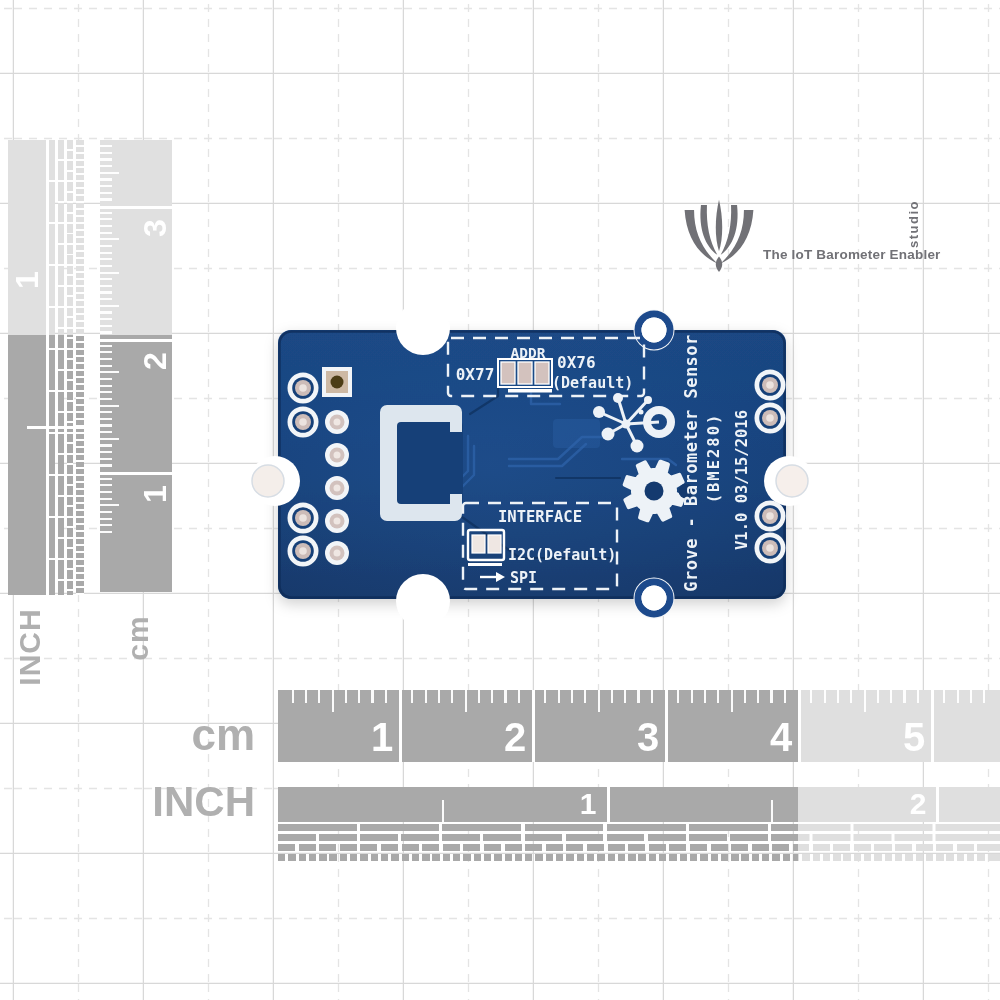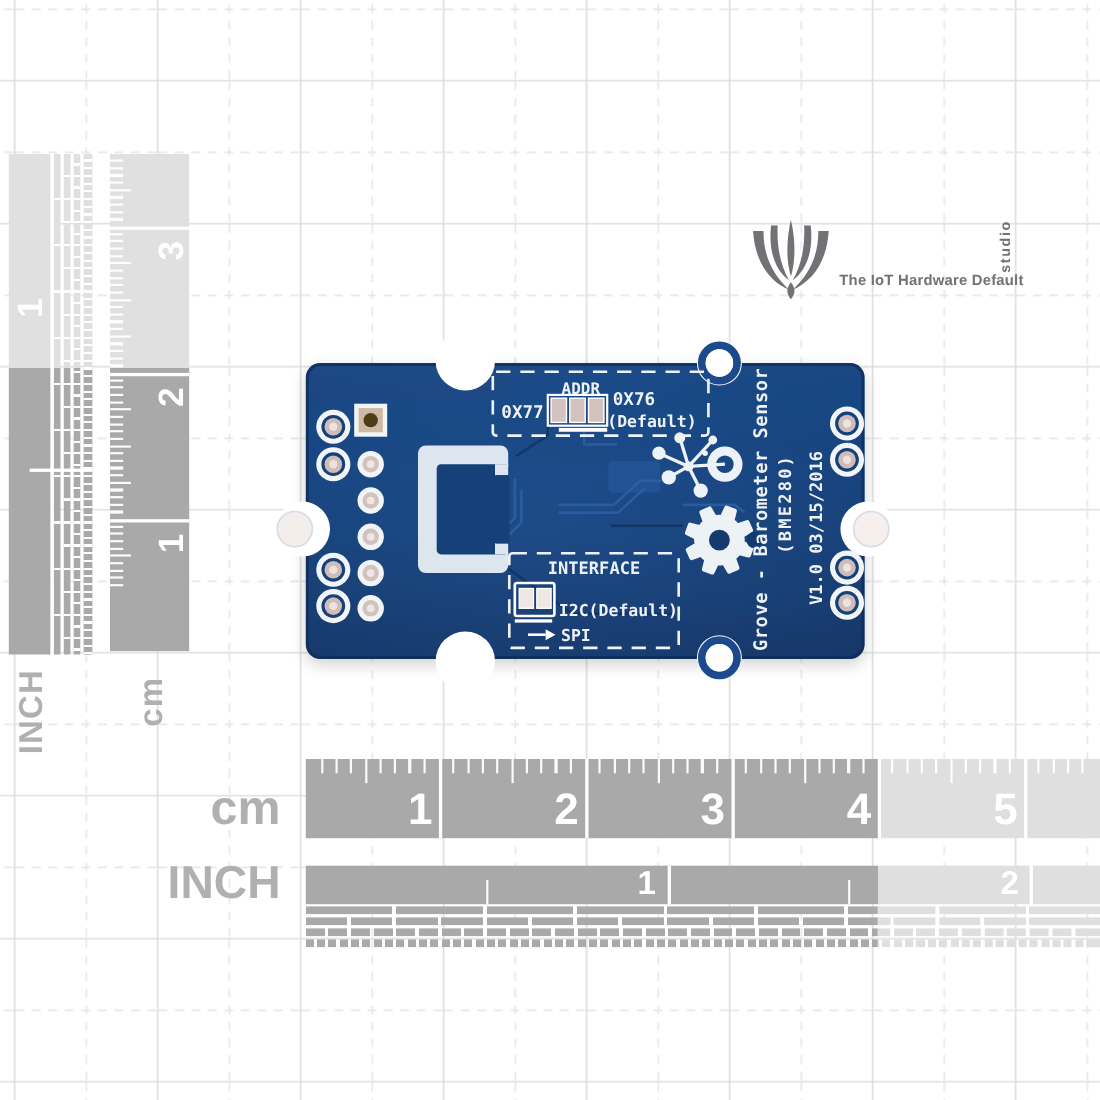--- a/index.html
+++ b/index.html
@@ -238,21 +238,21 @@
     <g fill="var(--logo_gray)">
       <path d="M50,4 C45,26 45,48 50,64 C55,48 55,26 50,4 Z"></path>
       <path d="M29,10 C26,38 34,58 48,68 C39,52 35,33 36,10 Z"></path>
       <path d="M71,10 C74,38 66,58 52,68 C61,52 65,33 64,10 Z"></path>
       <path d="M10,16 C12,48 27,69 48,78 C31,62 21,43 21,16 Z"></path>
       <path d="M90,16 C88,48 73,69 52,78 C69,62 79,43 79,16 Z"></path>
       <path d="M50,70 C45,76 45,82 50,88 C55,82 55,76 50,70 Z"></path>
     </g>
   </svg>
   <div class="abs studio">studio</div>
-  <div class="abs tagline">The IoT Hardware Default</div>
+  <div class="abs tagline">The IoT Barometer Enabler</div>
 
   <svg class="abs" style="left:240px;top:285px" width="570" height="345" viewBox="240 285 570 345">
     <defs>
       <linearGradient id="boardGrad" x1="0" y1="0" x2="0" y2="1">
         <stop offset="0" stop-color="#1a4682"></stop>
         <stop offset="0.55" stop-color="#164078"></stop>
         <stop offset="1" stop-color="#123768"></stop>
       </linearGradient>
       <radialGradient id="vig" cx="0.42" cy="0.5" r="0.75">
         <stop offset="0" stop-color="#2f66ad" stop-opacity="0.30"></stop>

